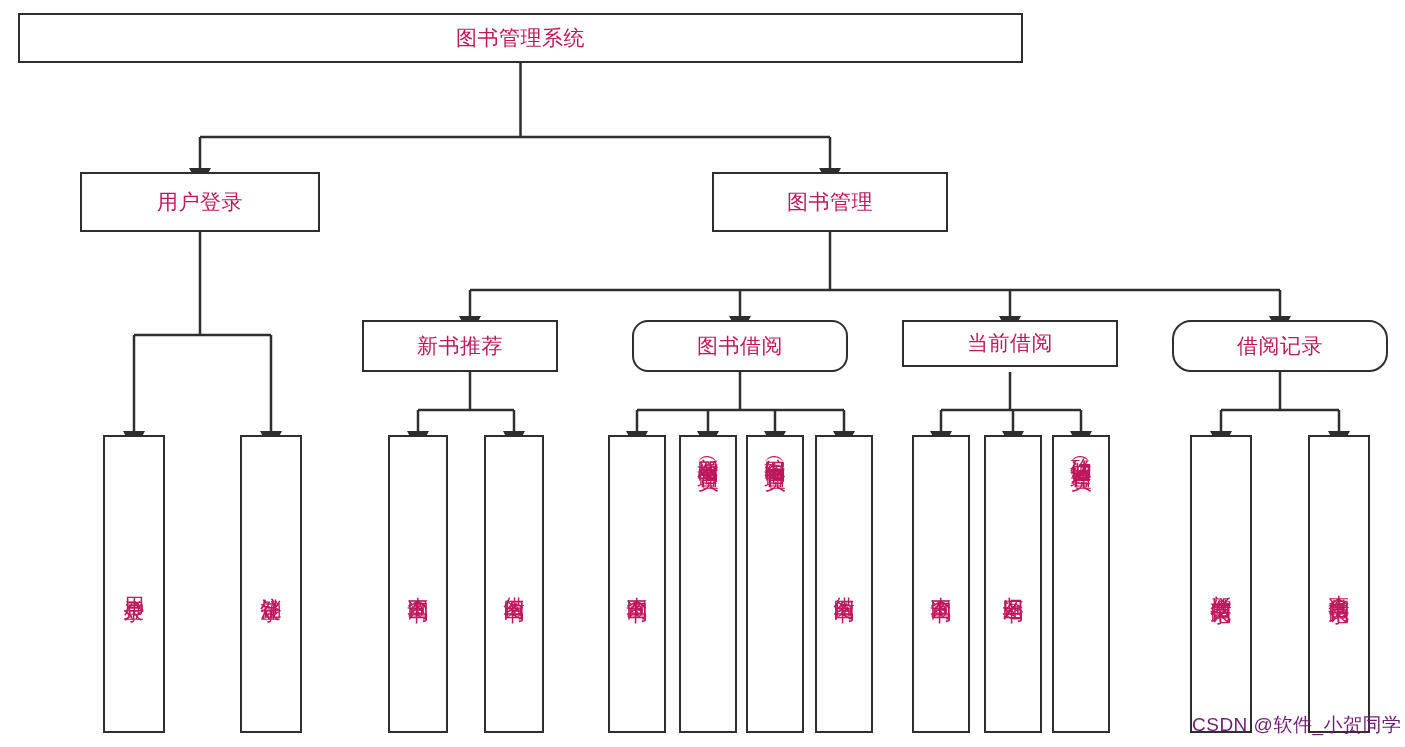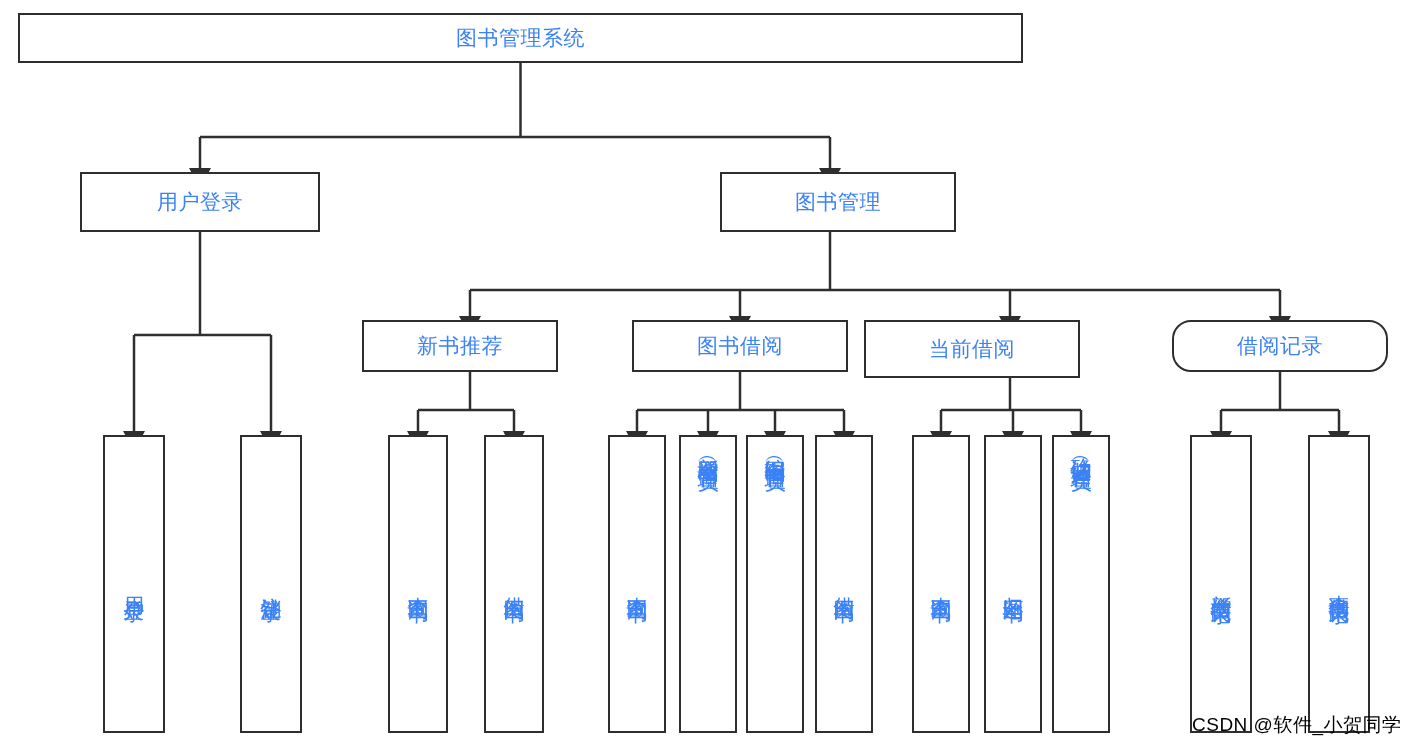--- a/index.html
+++ b/index.html
@@ -32,21 +32,21 @@
     border: 2px solid #2e2e2e;
     display: flex;
     align-items: center;
     justify-content: center;
   }
   .node.root {
     border-width: 2px;
   }
   .node-label {
     font-size: 21px;
-    color: #3b82f6;
+    color: #be185d;
     line-height: 1.15;
     letter-spacing: 0.5px;
     white-space: nowrap;
   }
   
   .node.vert {
     align-items: center;
     justify-content: center;
     padding: 4px 0;
   }
@@ -58,21 +58,21 @@
     letter-spacing: 2px;
     white-space: nowrap;
     max-height: 100%;
   }
   .node.vert.top .node-label {
     align-self: flex-start;
   }
   .watermark {
     position: absolute;
     font-size: 19px;
-    color: #000000;
+    color: #701a75;
     white-space: nowrap;
     letter-spacing: 0.5px;
   }
 </style>
 </head>
 <body>
 
 <div id="canvas">
   <svg class="wires" id="wires" viewBox="0 0 1405 747">
     <defs>
@@ -116,30 +116,30 @@
         <path d="M1339,410 L1339,433" marker-end="url(#arrow)"></path>
       </g>
   </svg>
   <div id="nodes-layer">
       <div class="node root" style="left: 18px; top: 13px; width: 1005px; height: 50px;">
         <span class="node-label">图书管理系统</span>
       </div>
       <div class="node" style="left: 80px; top: 172px; width: 240px; height: 60px;">
         <span class="node-label">用户登录</span>
       </div>
-      <div class="node" style="left: 712px; top: 172px; width: 236px; height: 60px; margin-left: 8px;">
+      <div class="node" style="left: 712px; top: 172px; width: 236px; height: 60px;">
         <span class="node-label">图书管理</span>
       </div>
       <div class="node" style="left: 362px; top: 320px; width: 196px; height: 52px;">
         <span class="node-label">新书推荐</span>
       </div>
-      <div class="node" style="left: 632px; top: 320px; width: 216px; height: 52px;">
+      <div class="node" style="left: 632px; top: 320px; width: 216px; height: 52px; border-radius: 16px;">
         <span class="node-label">图书借阅</span>
       </div>
-      <div class="node" style="left: 864px; top: 320px; width: 216px; height: 58px;">
+      <div class="node" style="left: 902px; top: 320px; width: 216px; height: 47px;">
         <span class="node-label">当前借阅</span>
       </div>
       <div class="node" style="left: 1172px; top: 320px; width: 216px; height: 52px; border-radius: 19px;">
         <span class="node-label">借阅记录</span>
       </div>
       <div class="node vert" style="left: 103px; top: 435px; width: 62px; height: 298px;">
         <span class="node-label">用户登录</span>
       </div>
       <div class="node vert" style="left: 240px; top: 435px; width: 62px; height: 298px;">
         <span class="node-label">注销登录</span>

